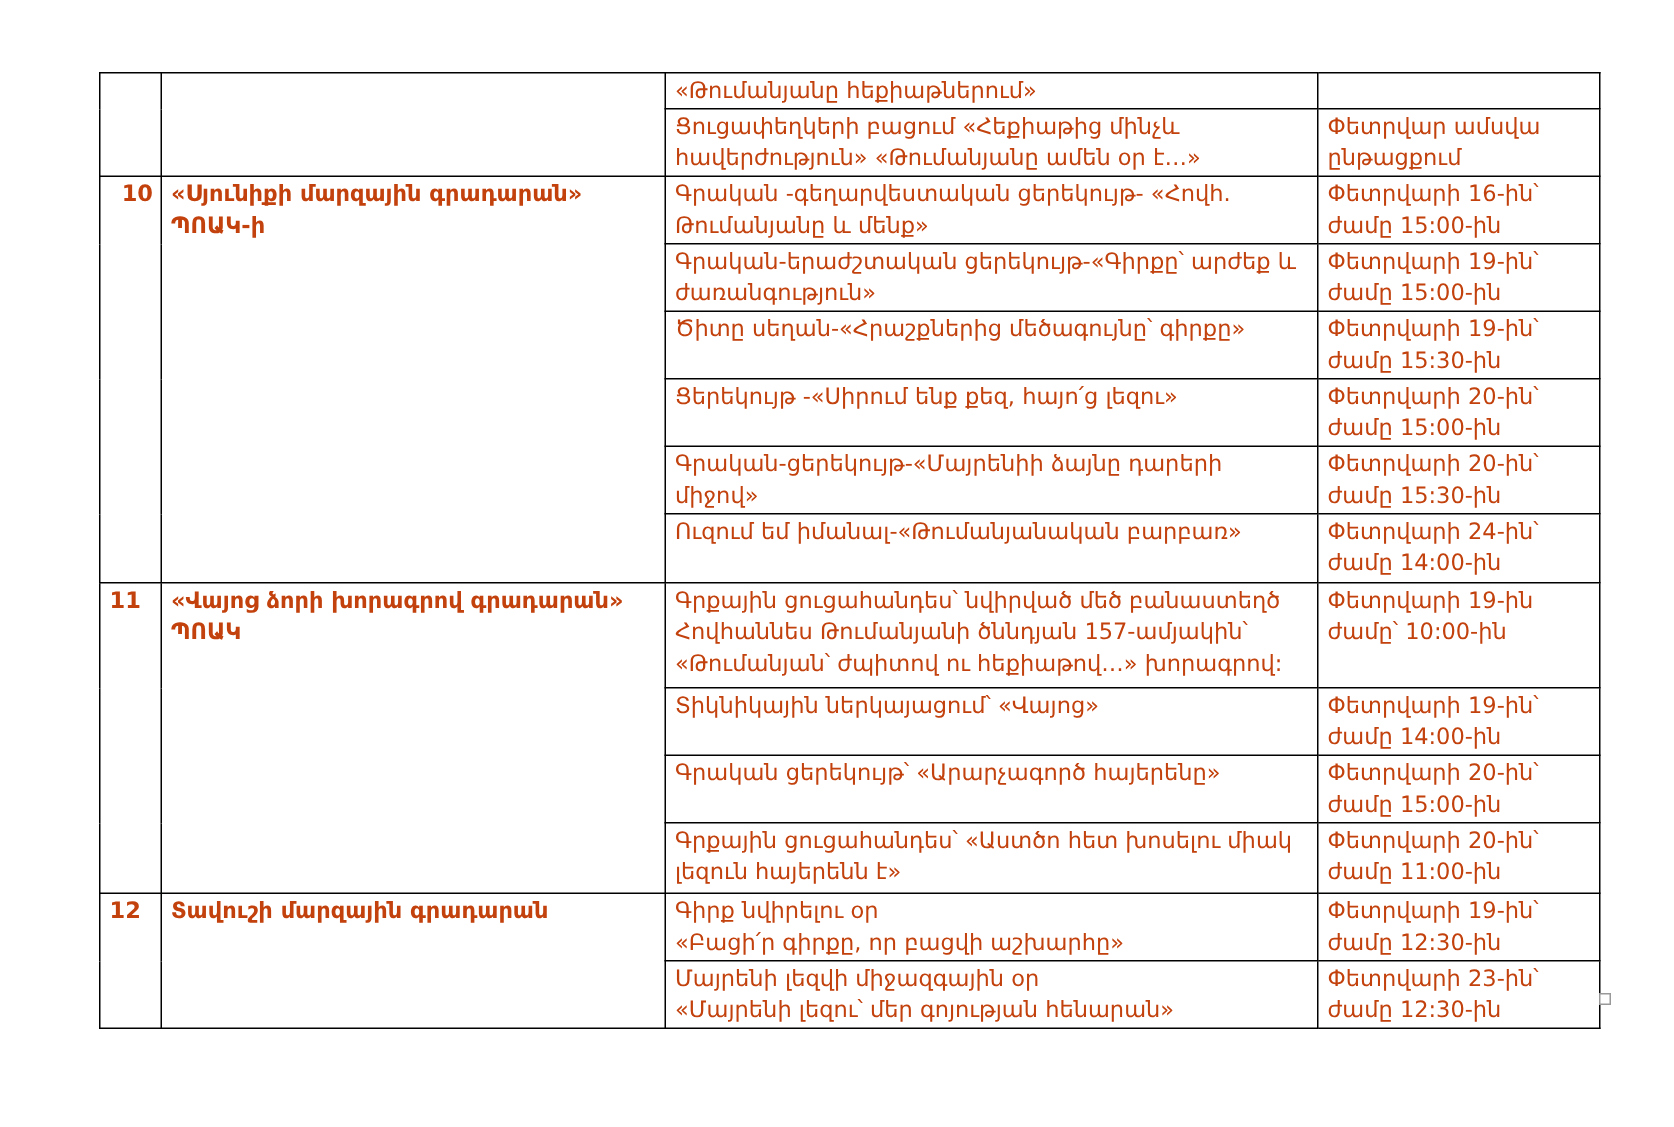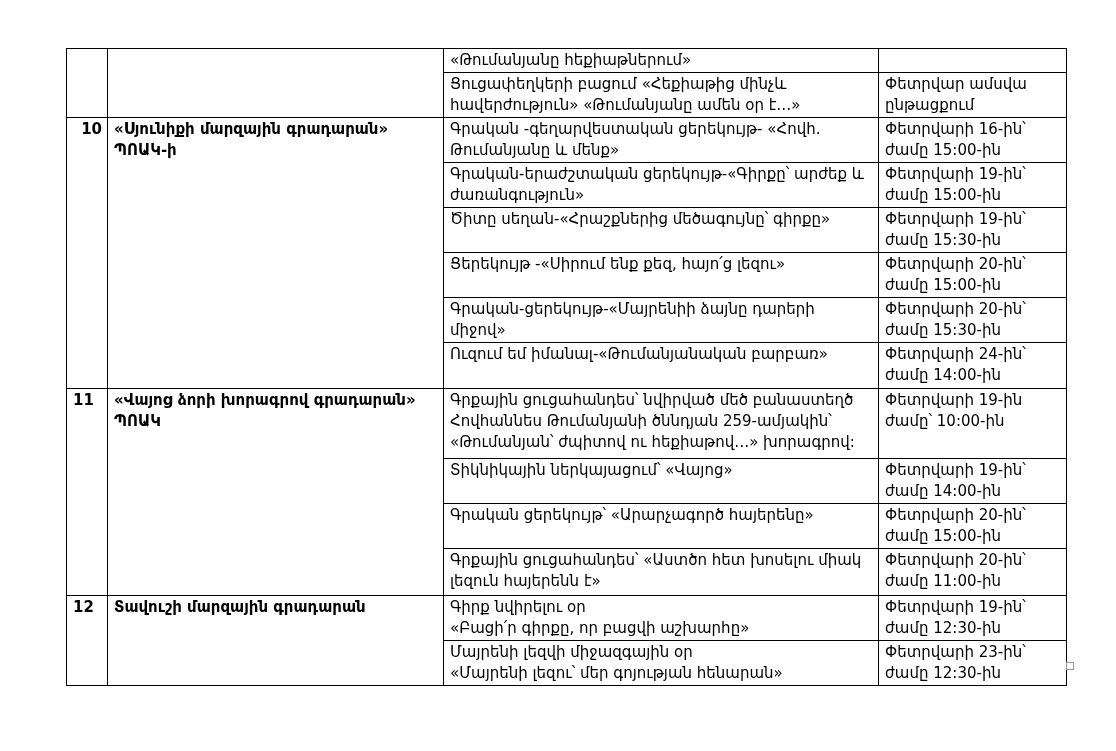--- a/index.html
+++ b/index.html
@@ -2,21 +2,21 @@
 <html><head>
 <meta charset="utf-8">
 <style>
   html, body { margin: 0; padding: 0; background: #ffffff; }
   .page {
     position: relative;
     width: 1116px;
     height: 751px;
     background: #ffffff;
     font-family: "DejaVu Sans", "Liberation Sans", sans-serif;
-    color: #000000;
+    color: #c2410c;
     overflow: hidden;
   }
   table.tbl {
     position: absolute;
     left: 66px;
     top: 48px;
     border-collapse: collapse;
     table-layout: fixed;
     width: 1000px;
   }
@@ -117,21 +117,21 @@
       <td>Ուզում եմ իմանալ-«Թումանյանական բարբառ»</td>
       <td>Փետրվարի 24-ին՝
 ժամը 14:00-ին</td>
     </tr>
 
     <tr class="h70">
       <td class="num" rowspan="4">11</td>
       <td class="name" rowspan="4">«Վայոց ձորի խորագրով գրադարան»
 ՊՈԱԿ</td>
       <td>Գրքային ցուցահանդես՝ նվիրված մեծ բանաստեղծ
-Հովհաննես Թումանյանի ծննդյան 259-ամյակին՝
+Հովհաննես Թումանյանի ծննդյան 157-ամյակին՝
 «Թումանյան՝ ժպիտով ու հեքիաթով…» խորագրով:</td>
       <td class="plain-ws"><span class="sq">Փետրվարի</span><span> 19-ին</span><br><span class="sq">ժամը՝</span><span> 10:00-ին</span></td>
     </tr>
     <tr class="h43">
       <td>Տիկնիկային ներկայացում՝ «Վայոց»</td>
       <td>Փետրվարի 19-ին՝
 ժամը 14:00-ին</td>
     </tr>
     <tr class="h40">
       <td class="plain-ws"><span class="sq">Գրական ցերեկույթ՝ «Արարչագործ հայերենը»</span></td>

